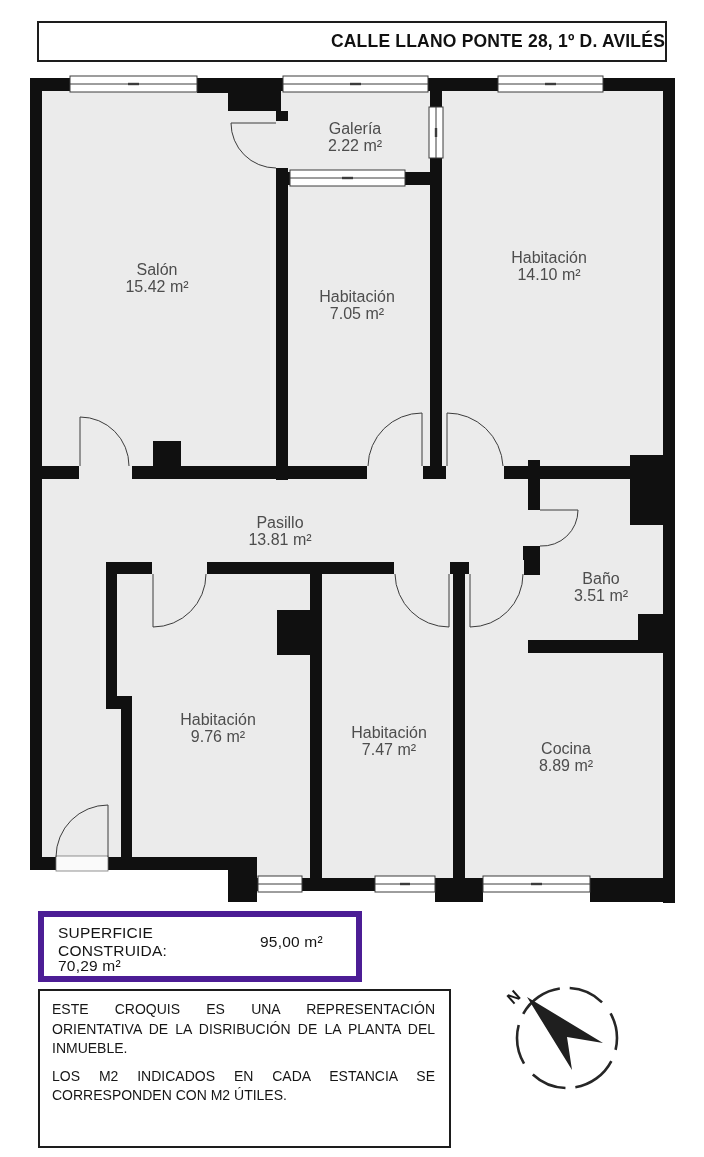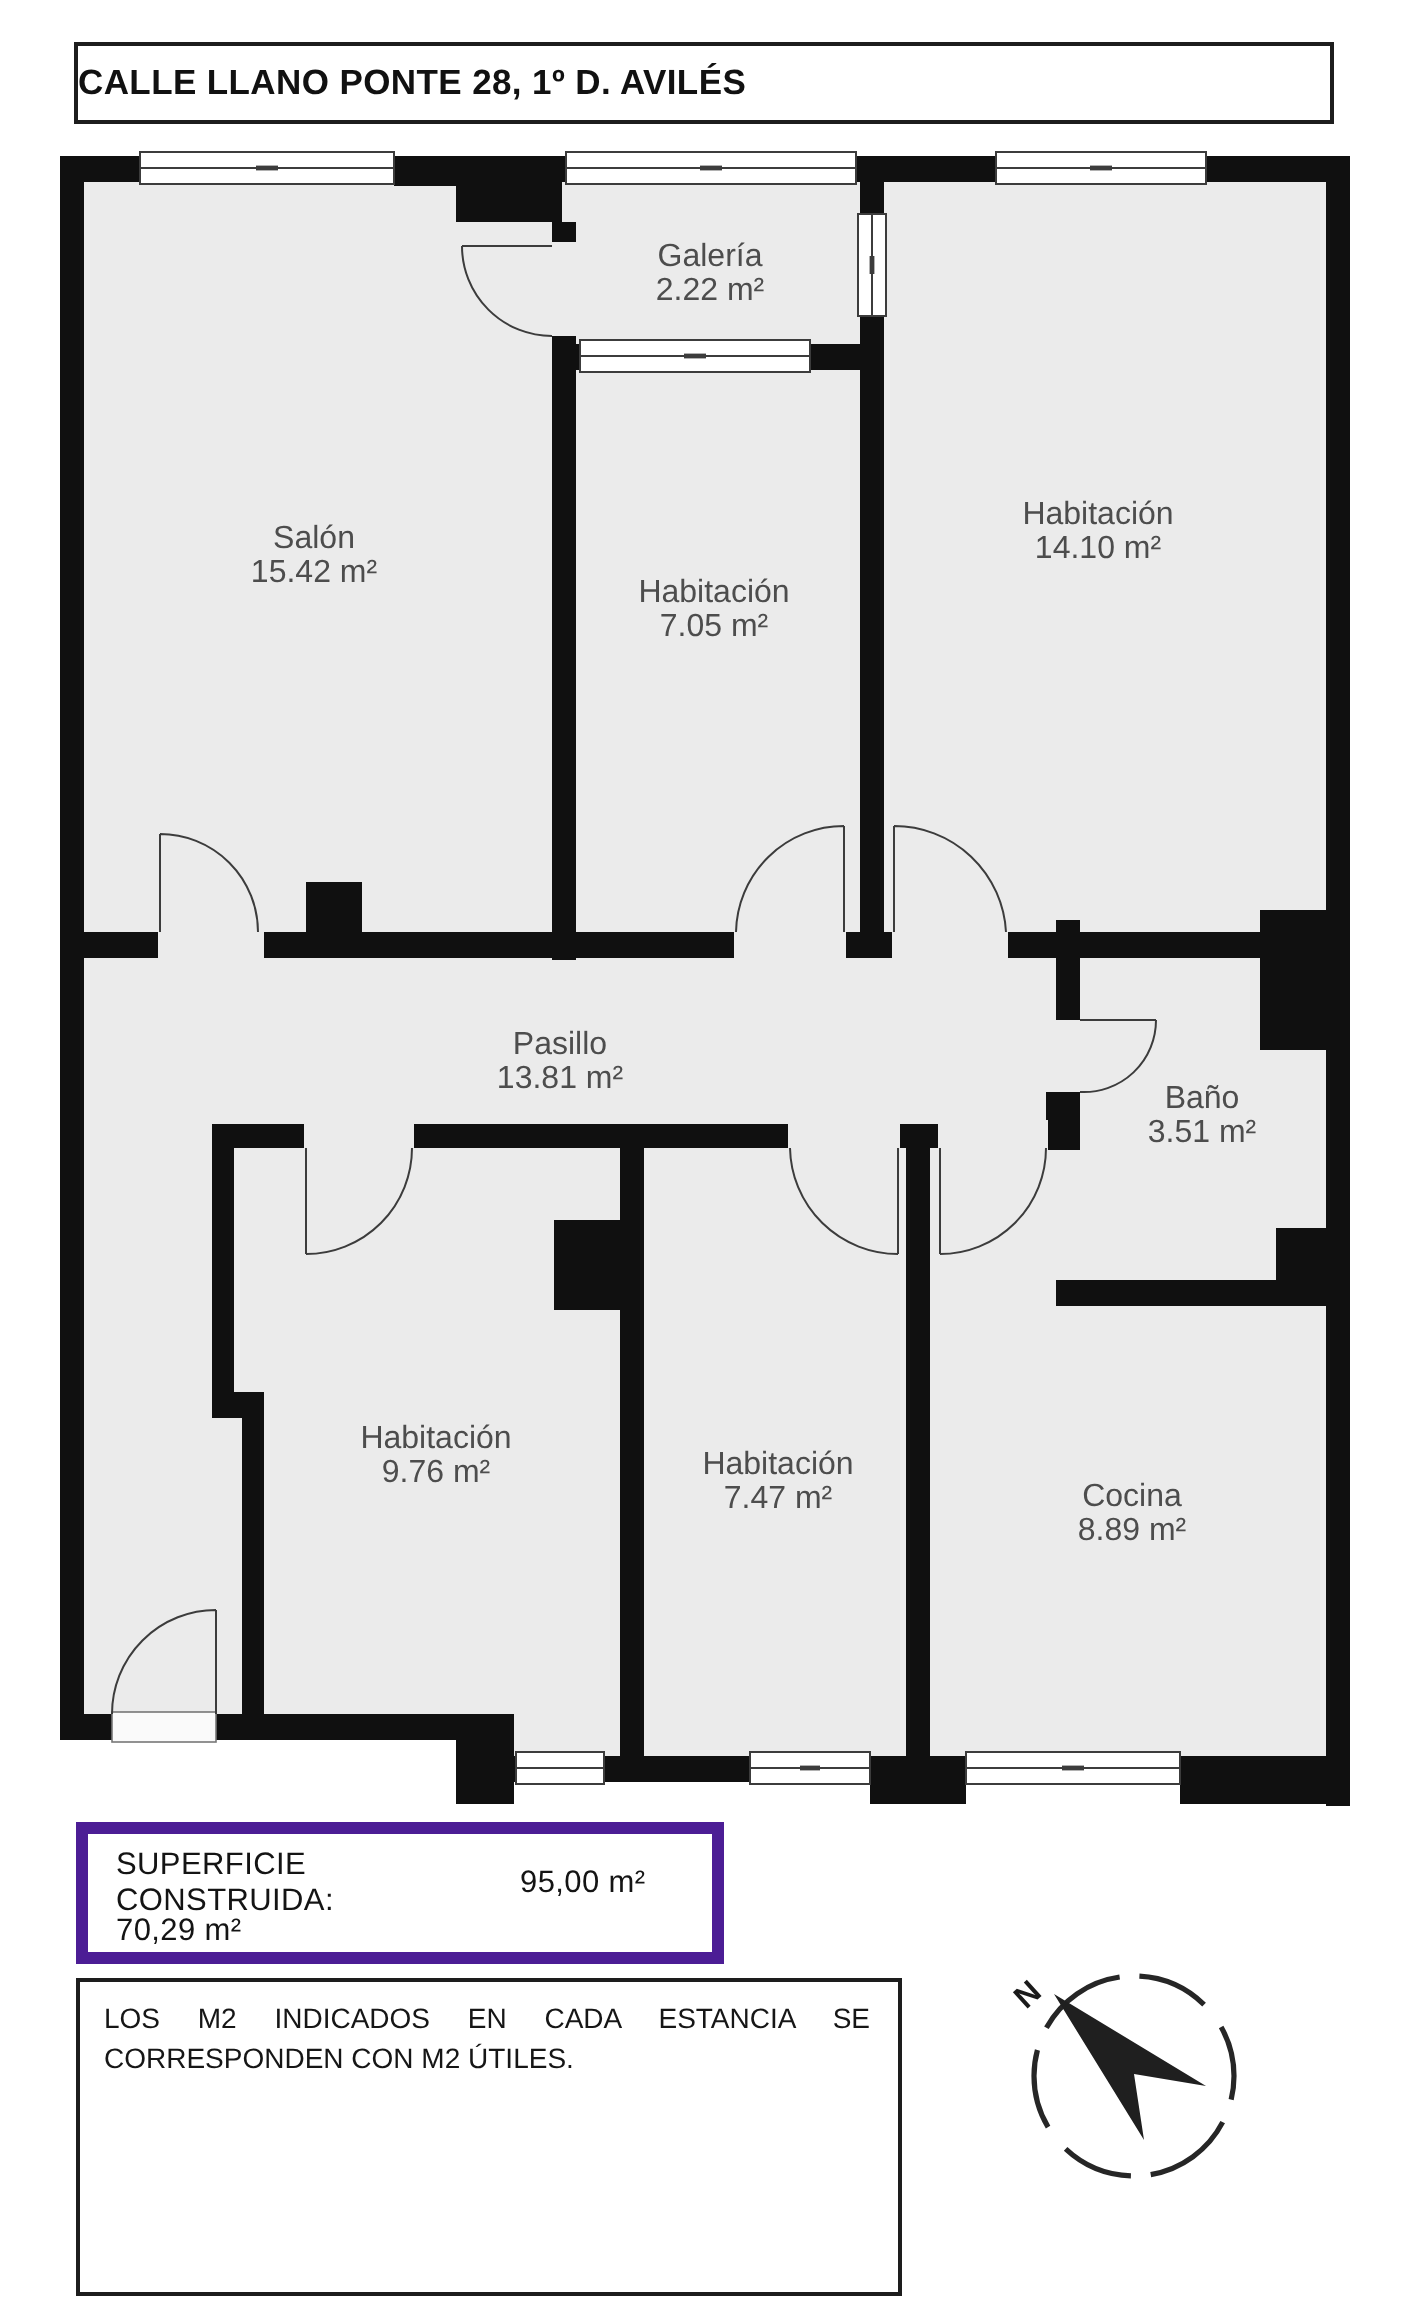--- a/index.html
+++ b/index.html
@@ -1,20 +1,20 @@
 <!DOCTYPE html>
 <html><head>
 <meta charset="utf-8">
 <style>
   html,body{margin:0;padding:0;background:#ffffff;}
   .page{position:relative;width:704px;height:1157px;background:#fff;overflow:hidden;
         font-family:"Liberation Sans", sans-serif;}
   svg.plan{position:absolute;left:0;top:0;width:704px;height:1157px;}
   .title-box{position:absolute;left:37px;top:21px;width:630px;height:41px;
-    border:2px solid #1d1d1d;box-sizing:border-box;display:flex;align-items:center;justify-content:flex-start;}
+    border:2px solid #1d1d1d;box-sizing:border-box;display:flex;align-items:center;justify-content:flex-end;}
   .title-box span{font-size:17.5px;font-weight:bold;color:#111;letter-spacing:.2px;}
   .room-label{position:absolute;transform:translate(-50%,-50%);text-align:center;
     color:#4d4d4d;font-size:16px;line-height:17px;white-space:nowrap;}
   .room-label span{display:block;}
   .surface-box{position:absolute;left:38px;top:911px;width:324px;height:71px;
     border:6px solid #4c1d95;box-sizing:border-box;padding:7px 0 0 14px;}
   .surface-row{display:grid;grid-template-columns:202px 1fr;height:28px;align-items:center;}
   .surface-row .lbl,.surface-row .val{font-size:15.5px;color:#141414;letter-spacing:.2px;}
   .disclaimer-box{position:absolute;left:38px;top:989px;width:413px;height:159px;
     border:2px solid #1d1d1d;box-sizing:border-box;padding:9px 14px 0 12px;}
@@ -136,21 +136,21 @@
     <span>7.05 m²</span>
   </div>
   <div class="room-label" style="left:549px;top:266px">
     <span>Habitación</span>
     <span>14.10 m²</span>
   </div>
   <div class="room-label" style="left:280px;top:531px">
     <span>Pasillo</span>
     <span>13.81 m²</span>
   </div>
-  <div class="room-label" style="left:601px;top:558px">
+  <div class="room-label" style="left:601px;top:587px">
     <span>Baño</span>
     <span>3.51 m²</span>
   </div>
   <div class="room-label" style="left:218px;top:728px">
     <span>Habitación</span>
     <span>9.76 m²</span>
   </div>
   <div class="room-label" style="left:389px;top:741px">
     <span>Habitación</span>
     <span>7.47 m²</span>
@@ -164,16 +164,17 @@
     <div class="surface-row">
       <span class="lbl">SUPERFICIE CONSTRUIDA:</span>
       <span class="val">95,00 m²</span>
     </div>
     <div class="surface-row">
       <span class="val">70,29 m²</span>
     </div>
   </div>
 
   <div class="disclaimer-box">
+    <p>ESTE CROQUIS ES UNA REPRESENTACIÓN ORIENTATIVA DE LA DISRIBUCIÓN DE LA PLANTA DEL INMUEBLE.</p>
     <p>LOS M2 INDICADOS EN CADA ESTANCIA SE CORRESPONDEN CON M2 ÚTILES.</p>
   </div>
 
 </div>
 
 </body></html>

